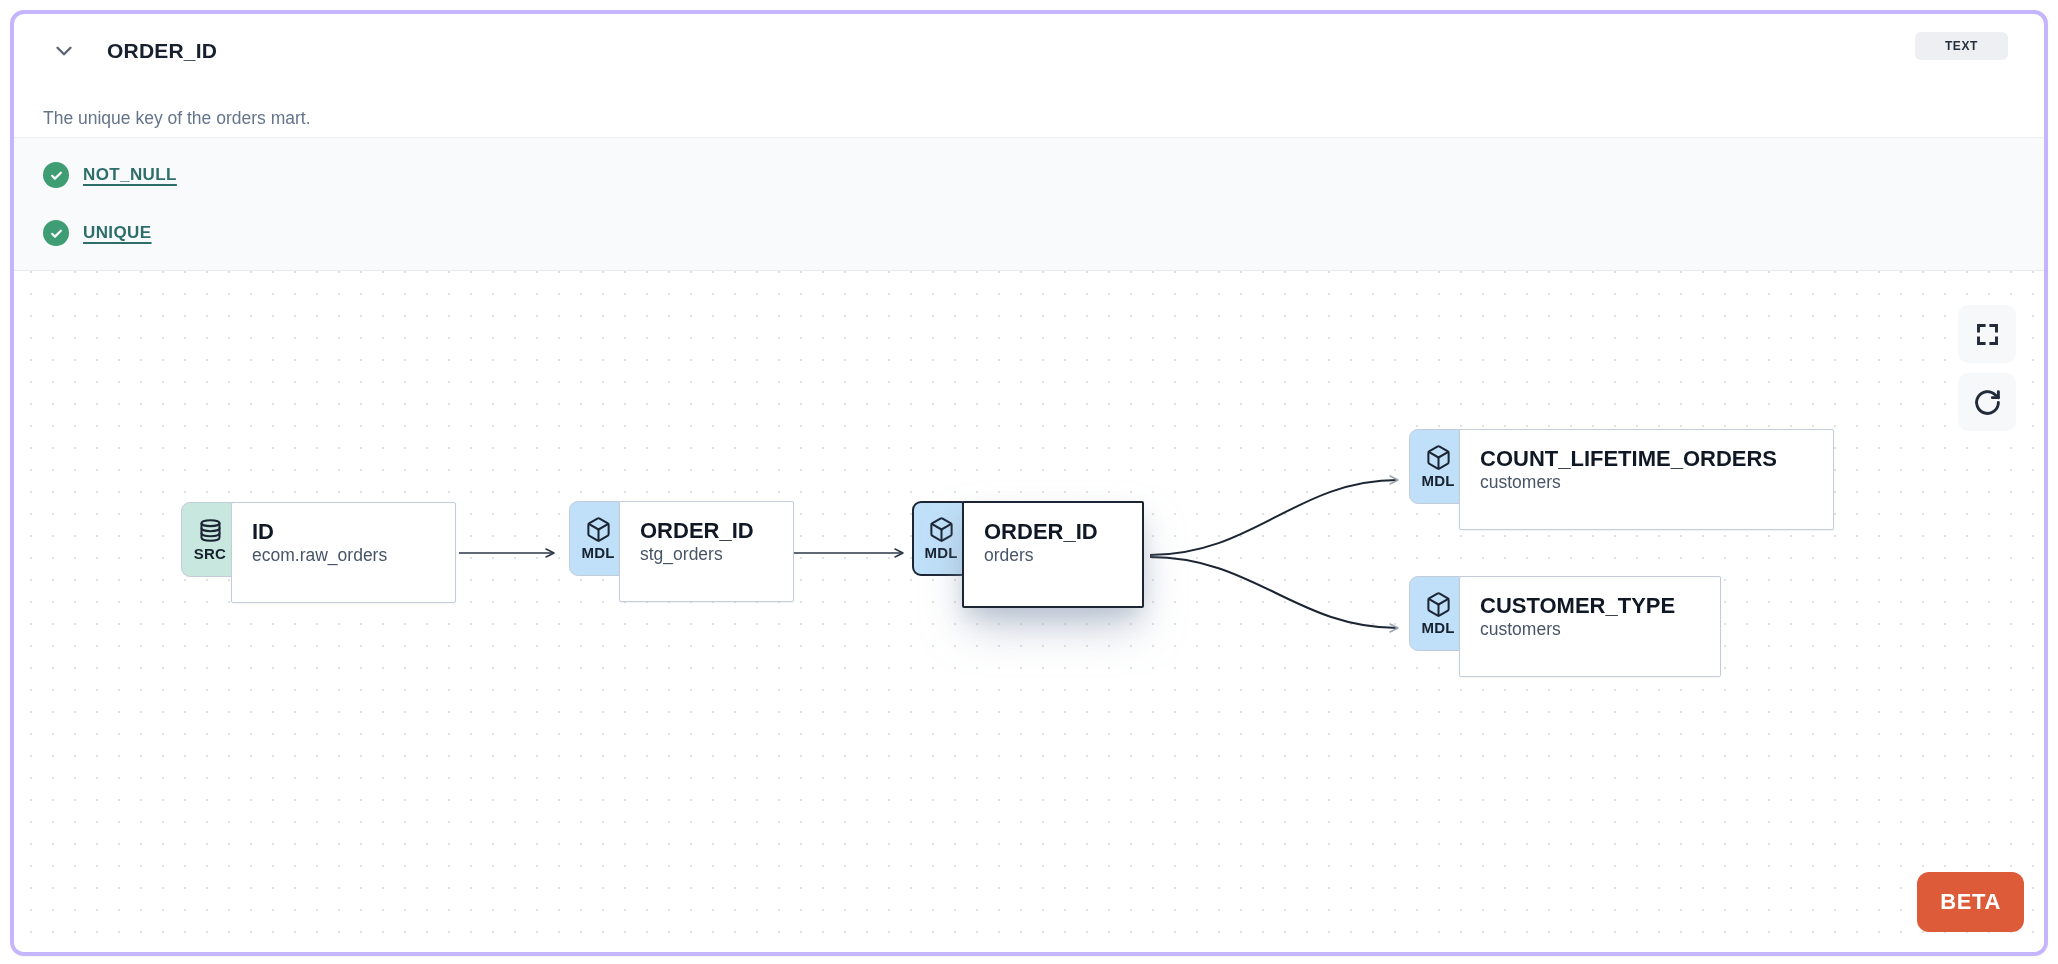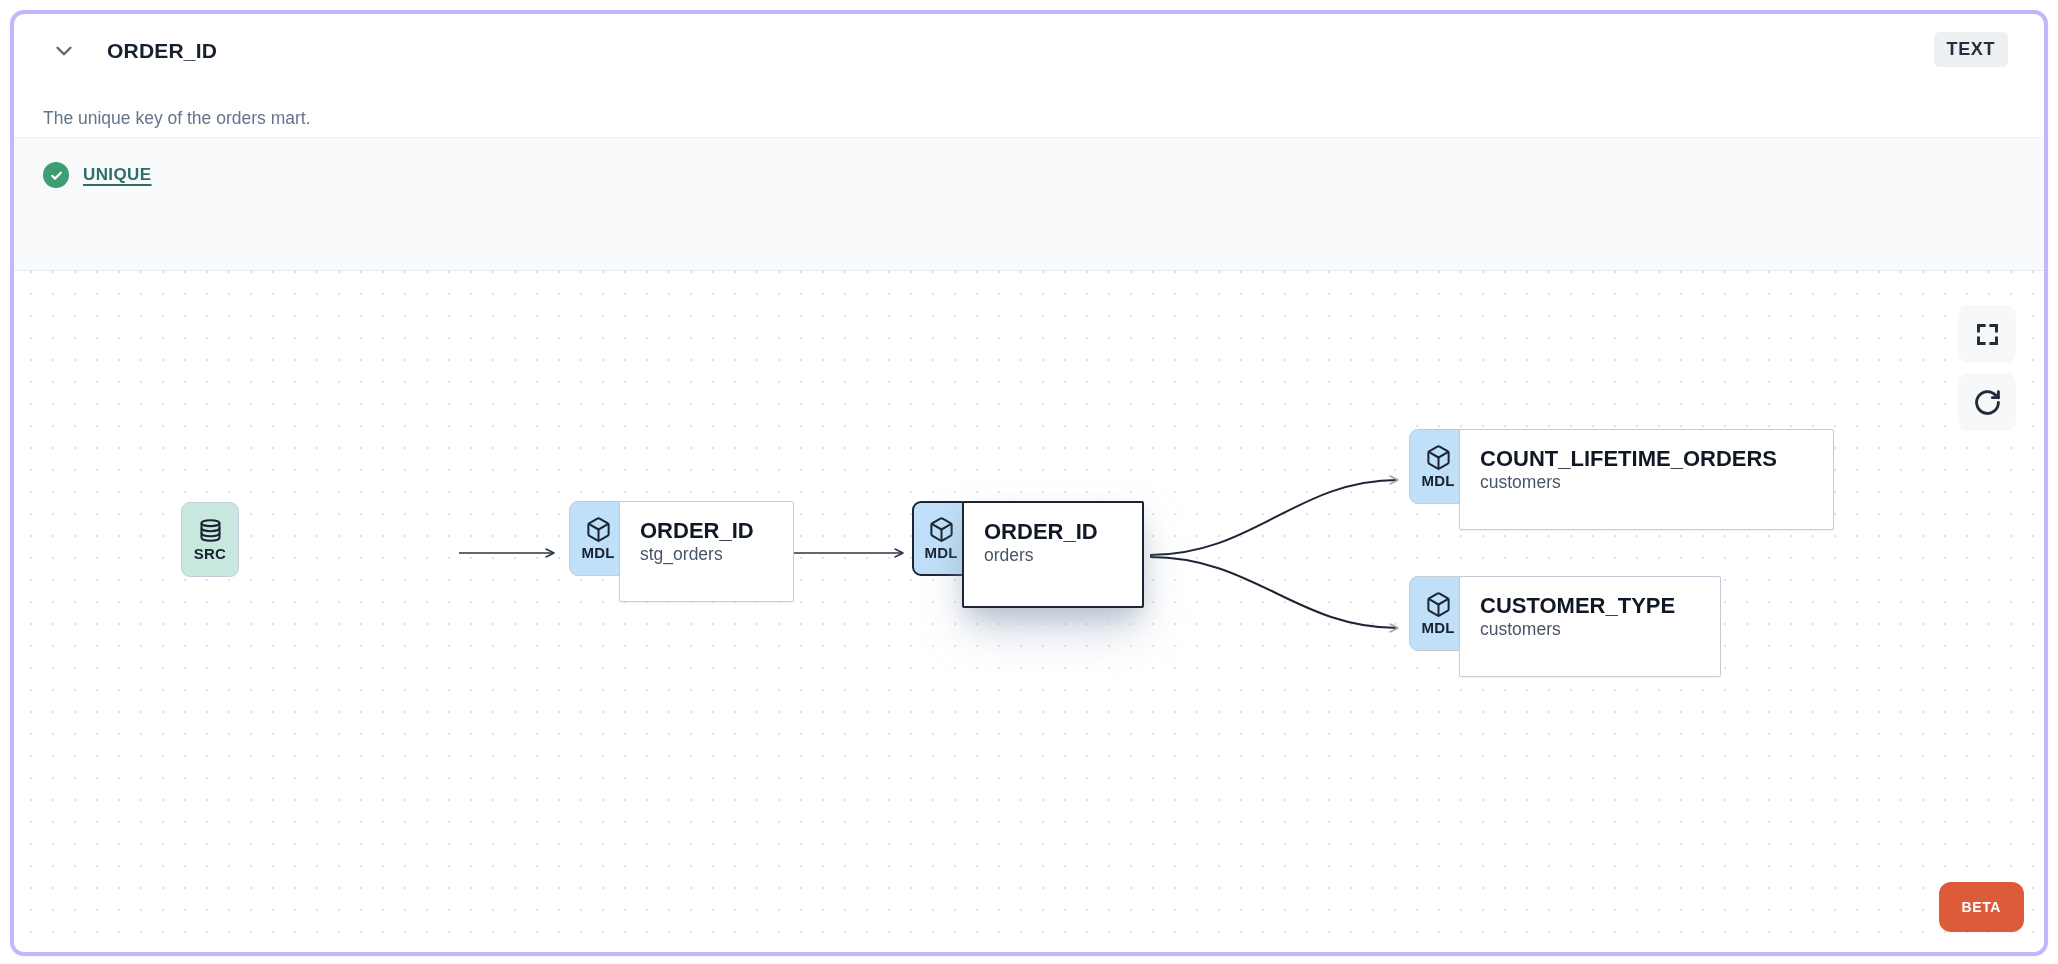--- a/index.html
+++ b/index.html
@@ -35,22 +35,22 @@
     display:flex; align-items:center; justify-content:center;
   }
   .page-title {
     margin-left:30px;
     font-size:21px; font-weight:700; letter-spacing:0.2px;
     color:#16202e;
   }
   .type-badge {
     position:absolute; top:18px; right:36px;
     background:#edeff3; color:#252f3e;
-    font-size:18px; font-weight:700; letter-spacing:0.6px;
-    padding:7px 13px; border-radius:6px;
+    font-size:12px; font-weight:700; letter-spacing:0.6px;
+    padding:7px 30px; border-radius:6px;
   }
   .description {
     margin-top:42px;
     font-size:17.5px; color:#64748b;
   }
 
   
   .tests {
     flex:0 0 auto; height:134px;
     background:#f8fafc;
@@ -125,21 +125,21 @@
   .ctrl-btn {
     width:58px; height:58px;
     background:#f6f8fa; border:none; border-radius:10px;
     display:flex; align-items:center; justify-content:center;
     color:#222b3a; cursor:pointer;
   }
 
   .beta-badge {
     position:absolute; right:20px; bottom:20px; z-index:2;
     background:#dd5b38; color:#ffffff;
-    font-size:14px; font-weight:700; letter-spacing:0.6px;
+    font-size:22px; font-weight:700; letter-spacing:0.6px;
     padding:17px 23px; border-radius:12px;
   }
 </style>
 </head>
 <body>
 
 <div class="card">
 
   <div class="card-header">
     <div class="title-row">
@@ -148,20 +148,28 @@
             <path d="m6 9 6 6 6-6"></path>
           </svg>
       </button>
       <div class="page-title">ORDER_ID</div>
     </div>
     <span class="type-badge">TEXT</span>
     <div class="description">The unique key of the orders mart.</div>
   </div>
 
   <div class="tests">
+    <div class="test-row">
+      <span class="check-circle">
+        <svg width="15" height="15" viewBox="0 0 24 24" fill="none" stroke="#ffffff" stroke-width="3.4" stroke-linecap="round" stroke-linejoin="round">
+            <path d="m5 12.5 4.5 4.5L19 7.5"></path>
+          </svg>
+      </span>
+      <a class="test-link">NOT_NULL</a>
+    </div>
     <div class="test-row">
       <span class="check-circle">
         <svg width="15" height="15" viewBox="0 0 24 24" fill="none" stroke="#ffffff" stroke-width="3.4" stroke-linecap="round" stroke-linejoin="round">
             <path d="m5 12.5 4.5 4.5L19 7.5"></path>
           </svg>
       </span>
       <a class="test-link">UNIQUE</a>
     </div>
   </div>
 
@@ -185,20 +193,24 @@
     <div class="node n1">
       <div class="node-badge badge-src">
         <svg width="27" height="27" viewBox="0 0 24 24" fill="none" stroke="currentColor" stroke-width="1.8" stroke-linecap="round" stroke-linejoin="round">
           <ellipse cx="12" cy="5.5" rx="8" ry="2.6"></ellipse>
           <path d="M4 5.5v13c0 1.45 3.58 2.6 8 2.6s8-1.15 8-2.6v-13"></path>
           <path d="M4 10c0 1.45 3.58 2.6 8 2.6s8-1.15 8-2.6"></path>
           <path d="M4 14.5c0 1.45 3.58 2.6 8 2.6s8-1.15 8-2.6"></path>
         </svg>
         <span class="badge-label">SRC</span>
       </div>
+      <div class="node-box">
+        <div class="node-title">ID</div>
+        <div class="node-subtitle">ecom.raw_orders</div>
+      </div>
     </div>
 
     <div class="node n2">
       <div class="node-badge badge-mdl">
         <svg width="27" height="27" viewBox="0 0 24 24" fill="none" stroke="currentColor" stroke-width="1.8" stroke-linecap="round" stroke-linejoin="round">
           <path d="M21 8a2 2 0 0 0-1-1.73l-7-4a2 2 0 0 0-2 0l-7 4A2 2 0 0 0 3 8v8a2 2 0 0 0 1 1.73l7 4a2 2 0 0 0 2 0l7-4A2 2 0 0 0 21 16Z"></path>
           <path d="m3.3 7 8.7 5 8.7-5"></path>
             <path d="M12 22V12"></path>
         </svg>
         <span class="badge-label">MDL</span>

